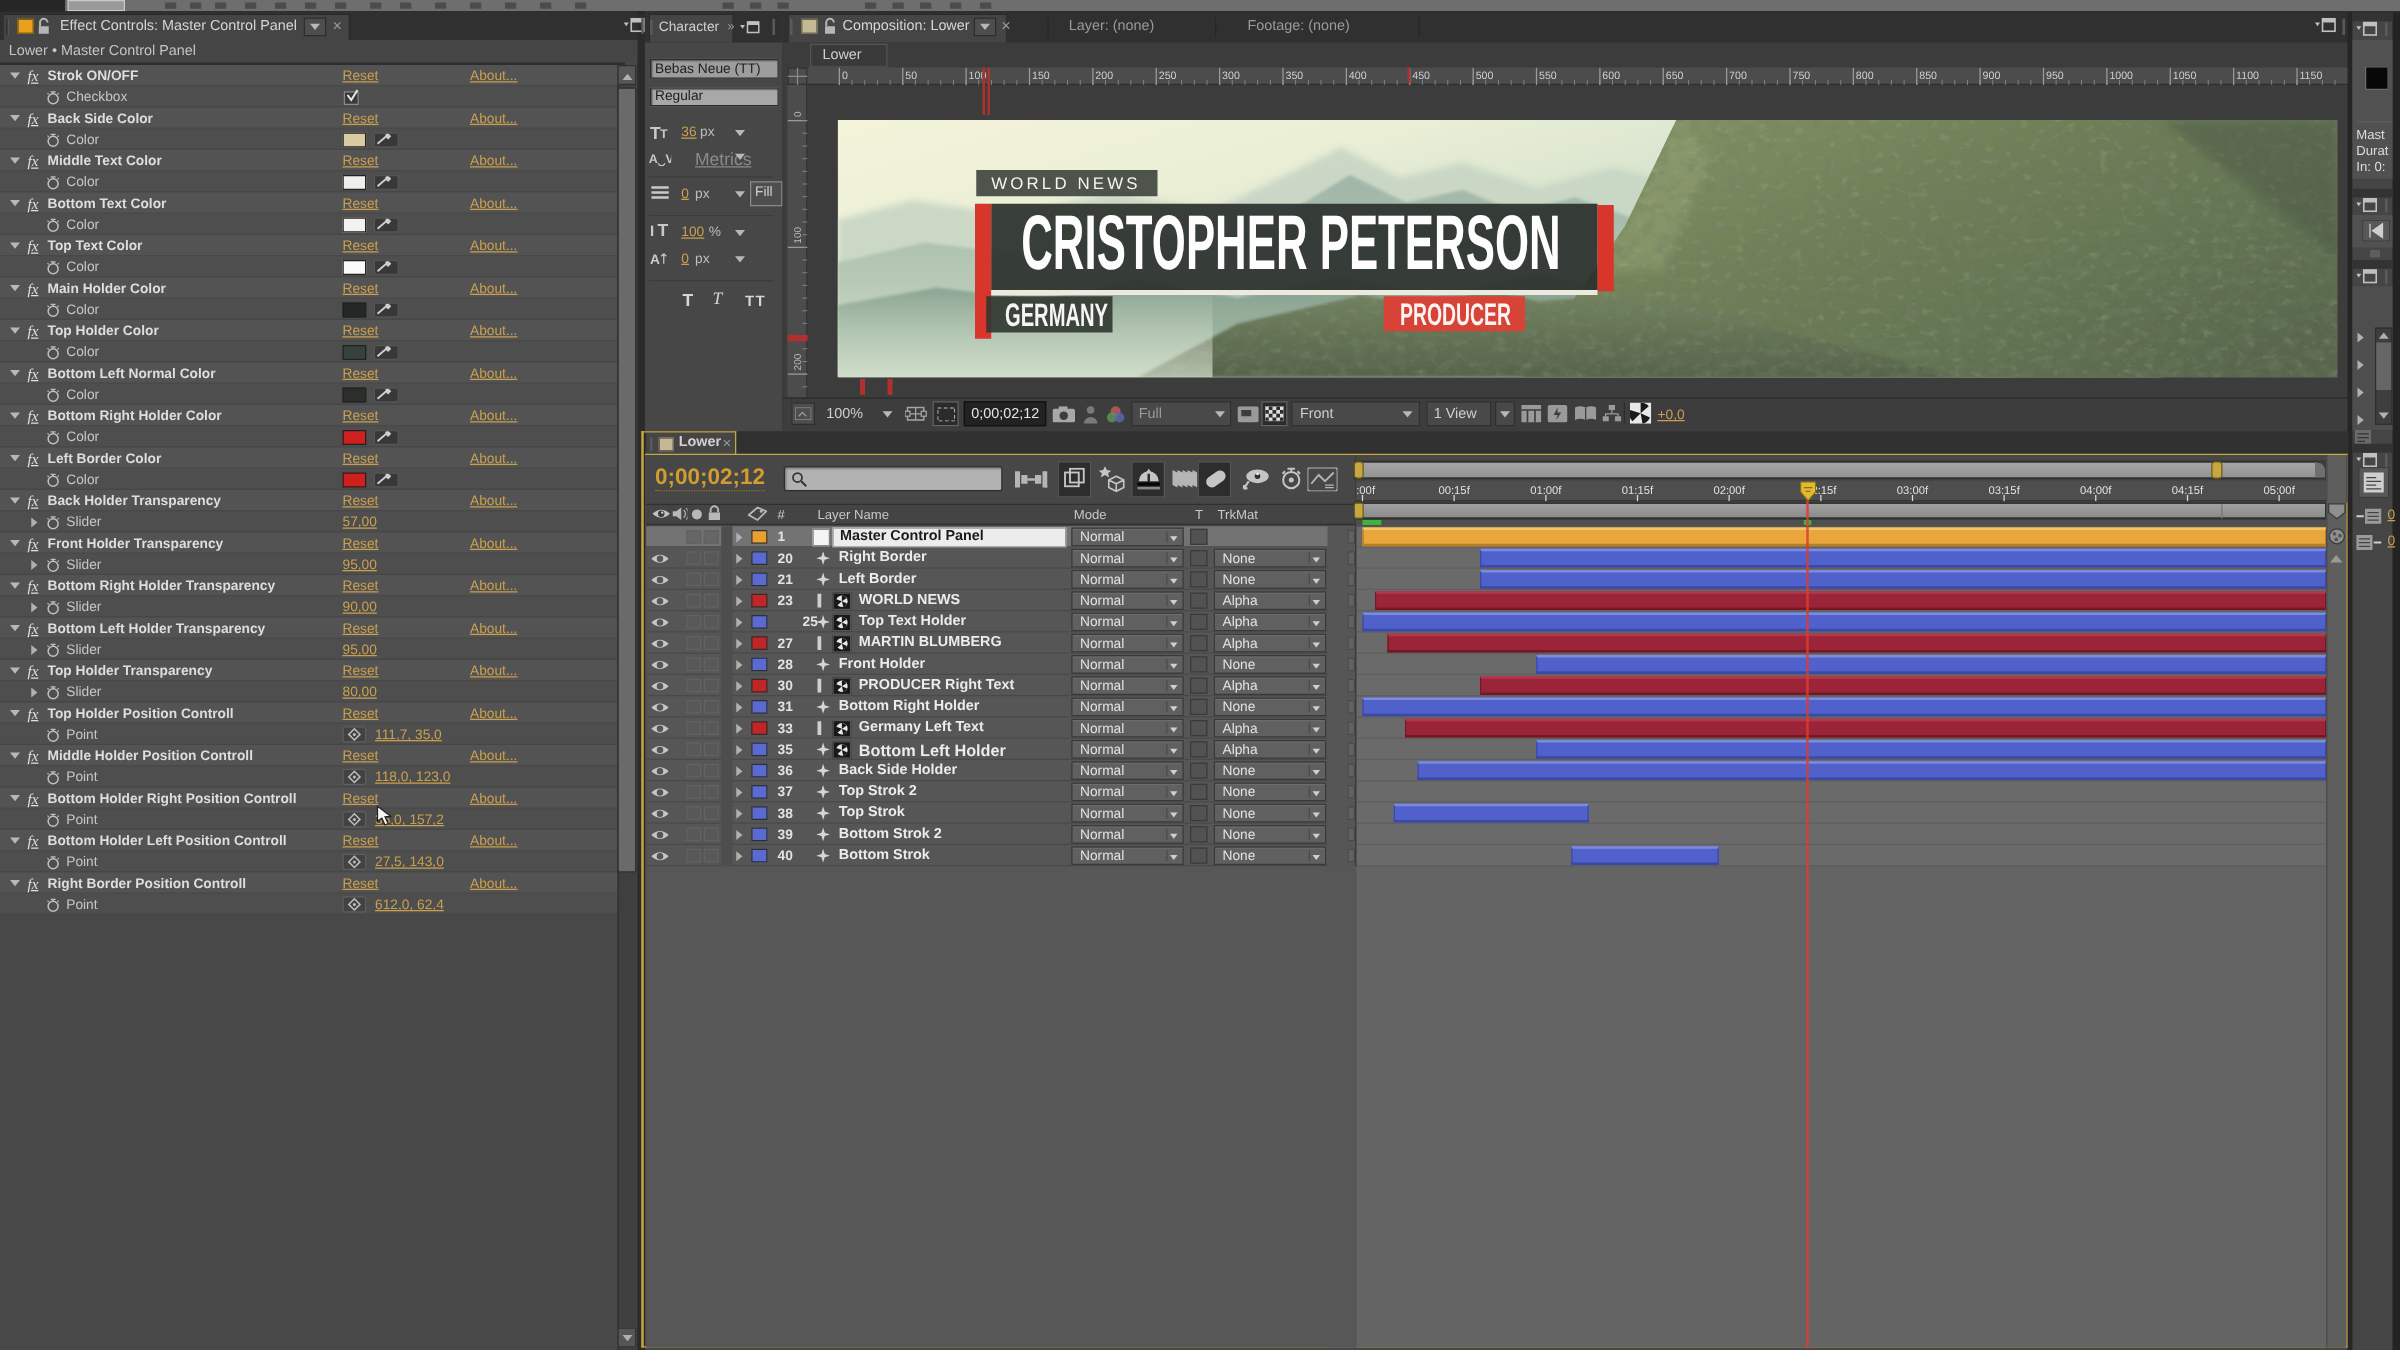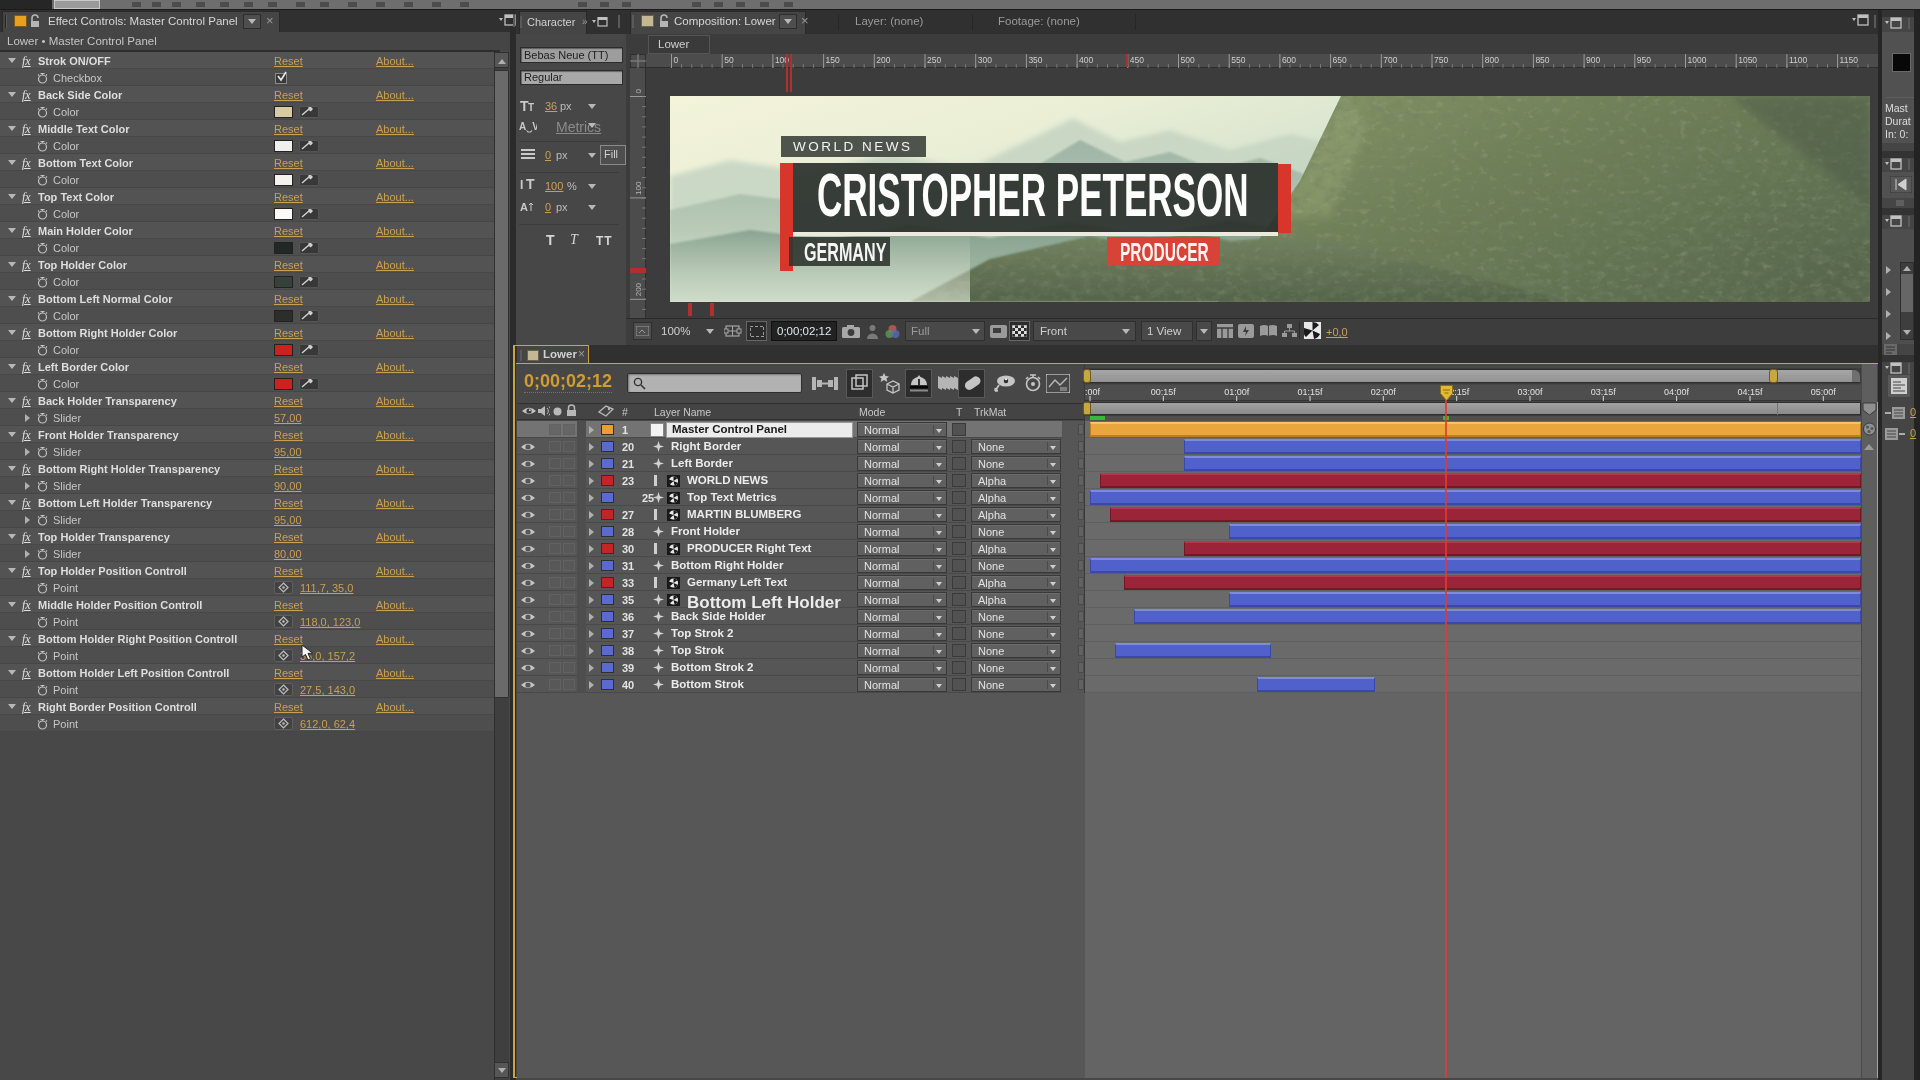--- a/index.html
+++ b/index.html
@@ -1149,21 +1149,21 @@
 <div class="abs" style="left:601px;top:492px;width:13px;height:11px;background:#5a6ad0;border:1px solid #2f2f2f;"></div>
 <div class="txt" style="left:622px;top:492px;font-size:11px;font-weight:bold;color:#e2e2e2;margin-left:20px;">25</div>
 <svg class="abs" style="left:653px;top:492px" width="11" height="11">
     <path d="M5.5 0 L6.8 4.2 L11 5.5 L6.8 6.8 L5.5 11 L4.2 6.8 L0 5.5 L4.2 4.2 Z" fill="#d5d5d5"></path>
   </svg>
 <div class="abs" style="left:666px;top:491px;width:15px;height:14px;background:#181818;border:1px solid #555;"></div>
 <svg class="abs" style="left:668px;top:493px" width="11" height="10">
     <circle cx="5.5" cy="5" r="4.6" fill="#e8e8e8"></circle>
     <path d="M5.5 5 L5.5 0.4 A4.6 4.6 0 0 1 9.2 2.6 Z M5.5 5 L9.6 6.8 A4.6 4.6 0 0 1 6.6 9.5 Z M5.5 5 L2 8.2 A4.6 4.6 0 0 1 1 3.4 Z" fill="#181818"></path>
   </svg>
-<div class="txt" style="left:687px;top:491px;font-size:11.5px;font-weight:bold;color:#ececec;">Top Text Metrics</div>
+<div class="txt" style="left:687px;top:491px;font-size:11.5px;font-weight:bold;color:#ececec;">Top Text Holder</div>
 <div class="ddbox" style="left:857px;top:490px;width:90px;height:15px;">
     <span style="position:absolute;left:6px;top:1px;font-size:11px;color:#e2e2e2;">Normal</span>
     <span class="ddarrow"></span>
   </div>
 <div class="abs" style="left:952px;top:491px;width:14px;height:13px;background:#525252;border:1px solid #3a3a3a;"></div>
 <div class="ddbox" style="left:971px;top:490px;width:90px;height:15px;">
     <span style="position:absolute;left:6px;top:1px;font-size:11px;color:#e2e2e2;">Alpha</span>
     <span class="ddarrow"></span>
   </div>
 <div class="abs" style="left:1085px;top:489px;width:776px;height:17px;background:#6a6a6a;border-bottom:1px solid #5f5f5f;"></div>
@@ -1319,21 +1319,21 @@
 <div class="abs" style="left:601px;top:594px;width:13px;height:11px;background:#5a6ad0;border:1px solid #2f2f2f;"></div>
 <div class="txt" style="left:622px;top:594px;font-size:11px;font-weight:bold;color:#e2e2e2;">35</div>
 <svg class="abs" style="left:653px;top:594px" width="11" height="11">
     <path d="M5.5 0 L6.8 4.2 L11 5.5 L6.8 6.8 L5.5 11 L4.2 6.8 L0 5.5 L4.2 4.2 Z" fill="#d5d5d5"></path>
   </svg>
 <div class="abs" style="left:666px;top:593px;width:15px;height:14px;background:#181818;border:1px solid #555;"></div>
 <svg class="abs" style="left:668px;top:595px" width="11" height="10">
     <circle cx="5.5" cy="5" r="4.6" fill="#e8e8e8"></circle>
     <path d="M5.5 5 L5.5 0.4 A4.6 4.6 0 0 1 9.2 2.6 Z M5.5 5 L9.6 6.8 A4.6 4.6 0 0 1 6.6 9.5 Z M5.5 5 L2 8.2 A4.6 4.6 0 0 1 1 3.4 Z" fill="#181818"></path>
   </svg>
-<div class="txt" style="left:687px;top:593px;font-size:17px;font-weight:bold;color:#ececec;text-align:right;">Bottom Left Holder</div>
+<div class="txt" style="left:687px;top:593px;font-size:13px;font-weight:bold;color:#ececec;text-align:right;">Bottom Left Holder</div>
 <div class="ddbox" style="left:857px;top:592px;width:90px;height:15px;">
     <span style="position:absolute;left:6px;top:1px;font-size:11px;color:#e2e2e2;">Normal</span>
     <span class="ddarrow"></span>
   </div>
 <div class="abs" style="left:952px;top:593px;width:14px;height:13px;background:#525252;border:1px solid #3a3a3a;"></div>
 <div class="ddbox" style="left:971px;top:592px;width:90px;height:15px;">
     <span style="position:absolute;left:6px;top:1px;font-size:11px;color:#e2e2e2;">Alpha</span>
     <span class="ddarrow"></span>
   </div>
 <div class="abs" style="left:1085px;top:591px;width:776px;height:17px;background:#6a6a6a;border-bottom:1px solid #5f5f5f;"></div>

